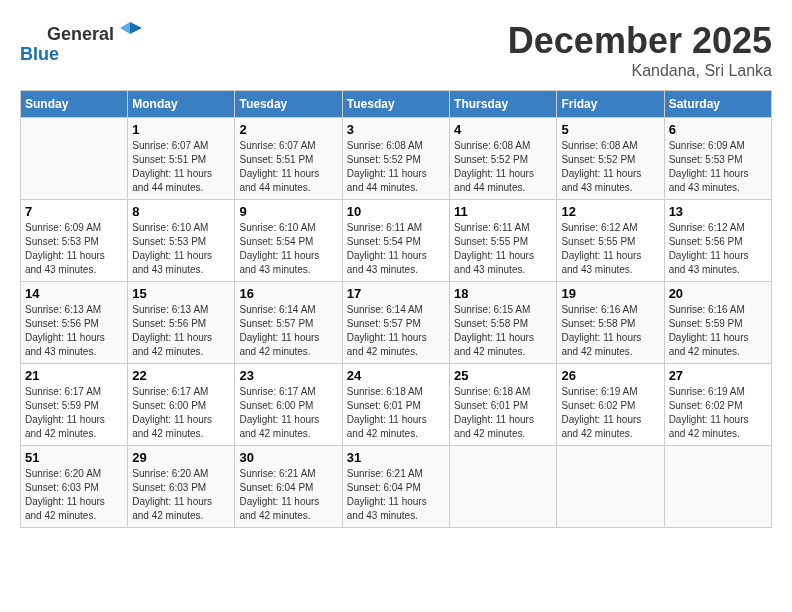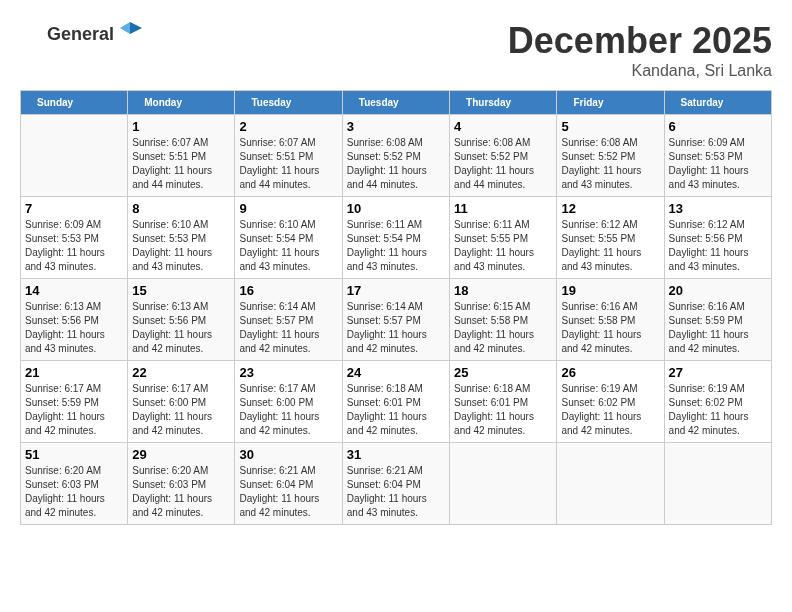--- a/index.html
+++ b/index.html
@@ -40,23 +40,23 @@
       color: #555;
     }
     table {
       width: 100%;
       border-collapse: collapse;
       font-size: 11px;
     }
     thead tr th {
       background-color: #3a7fc1;
       color: #fff;
-      padding: 6px 16px;
+      padding: 6px 4px;
       text-align: left;
-      font-size: 10px;
+      font-size: 12px;
       font-weight: bold;
       border: 1px solid #ccc;
     }
     tbody tr td {
       border: 1px solid #ccc;
       vertical-align: top;
       padding: 4px;
       height: 80px;
       width: 108px;
     }
@@ -87,20 +87,21 @@
 <div class="header">
   <div class="logo">
     <div>
       <div style="display:flex;align-items:center;">
         <span class="logo-general" style="font-size:18px;font-weight:bold;color:#333;margin-left:27px;">General</span>
         <svg class="logo-icon" viewBox="0 0 28 28" xmlns="http://www.w3.org/2000/svg">
           <polygon points="14,2 26,8 14,14" fill="#1a6faf"></polygon>
           <polygon points="14,2 14,14 4,8" fill="#5aaee8"></polygon>
         </svg>
       </div>
+      <span class="logo-blue" style="font-size:18px;font-weight:bold;color:#1a6faf;display:block;margin-top:-4px;">Blue</span>
     </div>
   </div>
   <div class="title-block">
     <div class="month-title">December 2025</div>
     <div class="location">Kandana, Sri Lanka</div>
   </div>
 </div>
 
 <table>
   <thead>

